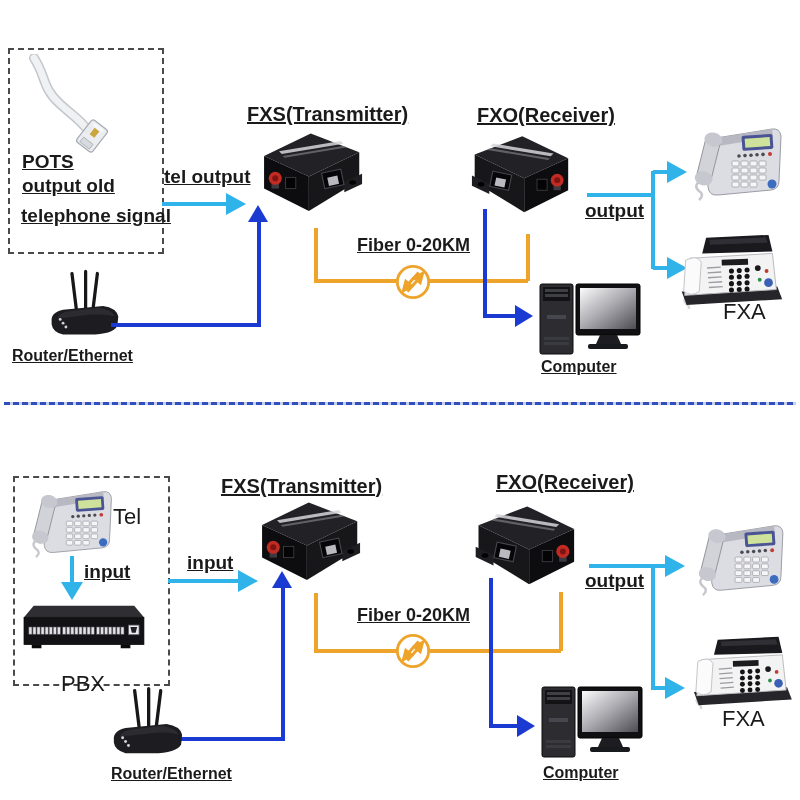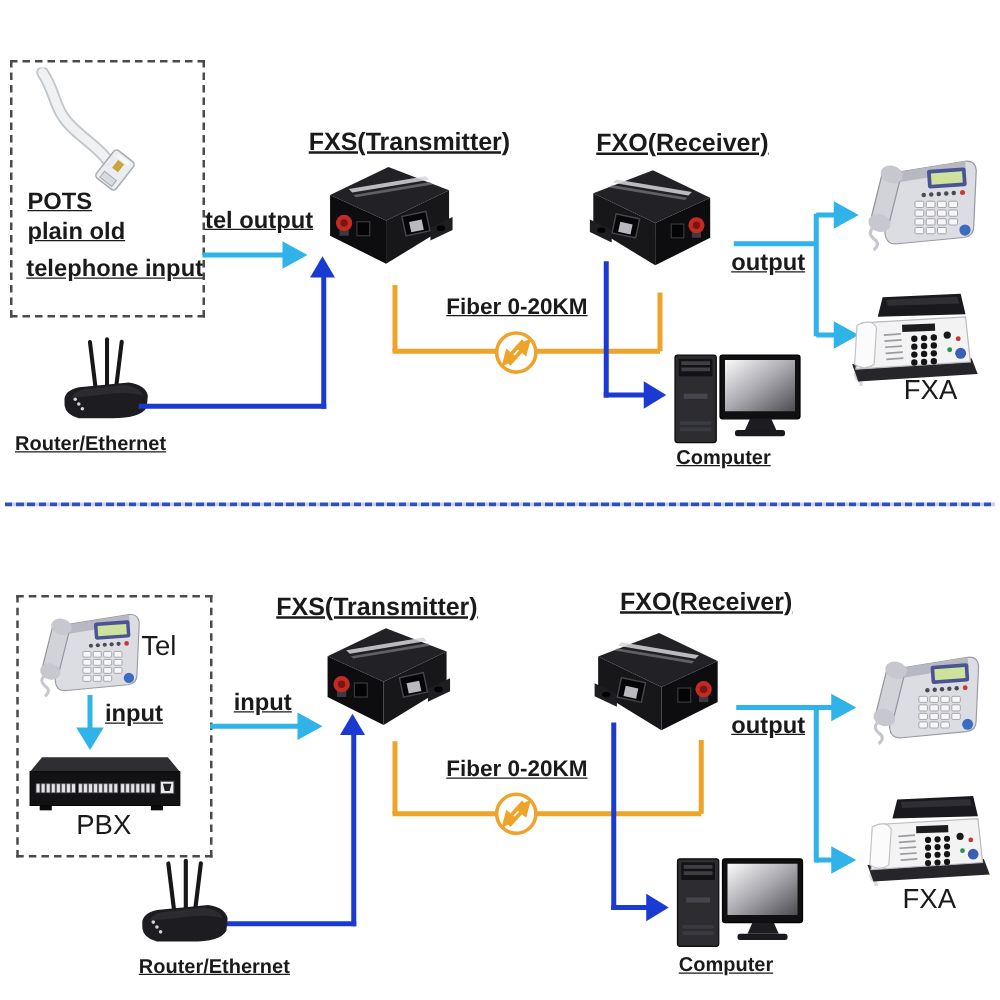--- a/index.html
+++ b/index.html
@@ -215,22 +215,22 @@
     </defs>
   </svg>
 
   <div>
 
     <div class="dashed-box" style="left:8px;top:48px;width:152px;height:202px"></div>
     <svg class="abs" style="left:20px;top:54px;width:100px;height:105px">
         <use href="#pots"></use>
       </svg>
     <div class="lbl b" style="left:22px;top:152px;font-size:19px">POTS</div>
-    <div class="lbl b" style="left:22px;top:176px;font-size:19px">plain old</div>
-    <div class="lbl b" style="left:21px;top:206px;font-size:19px">telephone input</div>
+    <div class="lbl b" style="left:22px;top:176px;font-size:19px">output old</div>
+    <div class="lbl b" style="left:21px;top:206px;font-size:19px">telephone signal</div>
 
     <div class="lbl b" style="left:164px;top:167px;font-size:19px">tel output</div>
     <div class="line cyan" style="left:162px;top:202px;width:66px;height:4px"></div>
     <div class="head head-r-cyan" style="left:226px;top:193px"></div>
 
     <div class="lbl b" style="left:247px;top:103px;font-size:20px">FXS(Transmitter)</div>
     <svg class="abs" style="left:251px;top:124px;width:112px;height:90px">
         <use href="#cvt"></use>
       </svg>
 
@@ -292,21 +292,21 @@
       </svg>
     <div class="lbl" style="left:113px;top:505px;font-size:22px">Tel</div>
 
     <div class="line cyan" style="left:70px;top:556px;width:4px;height:28px"></div>
     <div class="head head-d-cyan" style="left:61px;top:582px"></div>
     <div class="lbl b" style="left:84px;top:562px;font-size:19px">input</div>
 
     <svg class="abs" style="left:16px;top:598px;width:134px;height:58px">
         <use href="#pbx"></use>
       </svg>
-    <div class="lbl" style="left:61px;top:648px;font-size:22px">PBX</div>
+    <div class="lbl" style="left:61px;top:672px;font-size:22px">PBX</div>
 
     <div class="lbl b" style="left:187px;top:553px;font-size:19px">input</div>
     <div class="line cyan" style="left:168px;top:579px;width:72px;height:4px"></div>
     <div class="head head-r-cyan" style="left:238px;top:570px"></div>
 
     <div class="lbl b" style="left:221px;top:475px;font-size:20px">FXS(Transmitter)</div>
     <svg class="abs" style="left:249px;top:493px;width:112px;height:90px">
         <use href="#cvt"></use>
       </svg>
 

